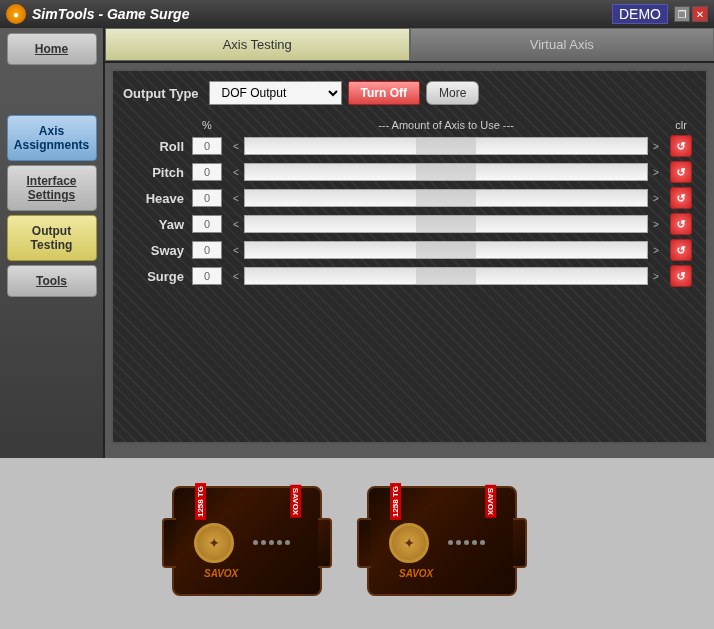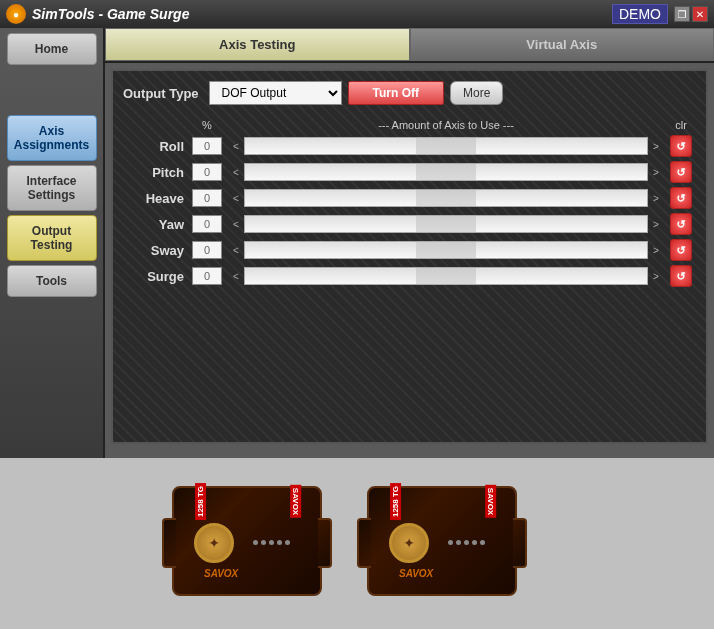--- a/index.html
+++ b/index.html
@@ -72,20 +72,21 @@
     .nav-item.active {
       background: linear-gradient(to bottom, #b8d4f0, #7aaad4);
       border: 1px solid #5588bb;
       color: #003366;
       margin-top: 46px;
     }
     .nav-item.inactive {
       background: linear-gradient(to bottom, #d8d8d8, #b0b0b0);
       border: 1px solid #888;
       color: #333;
+      text-decoration: underline;
     }
     .nav-item.yellow-bg {
       background: linear-gradient(to bottom, #f0e8a0, #d4c860);
       border: 1px solid #a89830;
       color: #333;
     }
 
     
     #content {
       flex: 1;
@@ -96,21 +97,21 @@
     
     #tab-bar {
       display: flex;
       background: #444;
       border-bottom: 2px solid #222;
     }
     .tab {
       padding: 8px 5px;
       text-align: center;
       font-size: 13px;
-      font-weight: bold;
+      font-weight: normal;
       cursor: pointer;
       border: 1px solid #666;
     }
     .tab.active {
       background: linear-gradient(to bottom, #e8e8c8, #c8c890);
       color: #333;
       flex: 1;
     }
     .tab.inactive {
       background: linear-gradient(to bottom, #888, #666);
@@ -149,21 +150,21 @@
       background: #f5f5f5;
       border: 1px solid #888;
       padding: 3px 8px;
       width: 133px;
       font-size: 12px;
     }
     .btn-turnoff {
       background: linear-gradient(to bottom, #ff9999, #dd4444);
       border: 1px solid #aa2222;
       color: #fff;
-      padding: 4px 24px;
+      padding: 4px 12px;
       font-size: 12px;
       font-weight: bold;
       cursor: pointer;
       border-radius: 2px;
     }
     .btn-more {
       background: linear-gradient(to bottom, #f0f0f0, #c8c8c8);
       border: 1px solid #888;
       color: #333;
       padding: 4px 12px;

